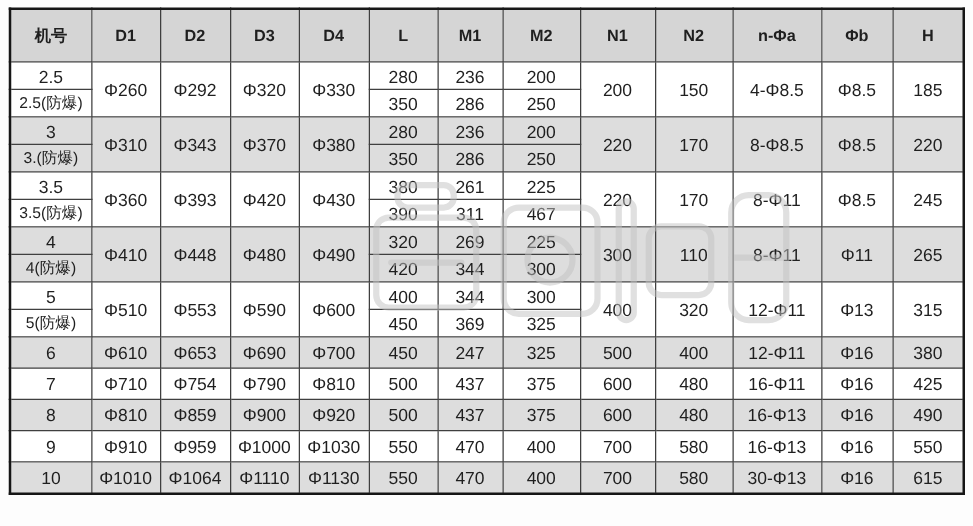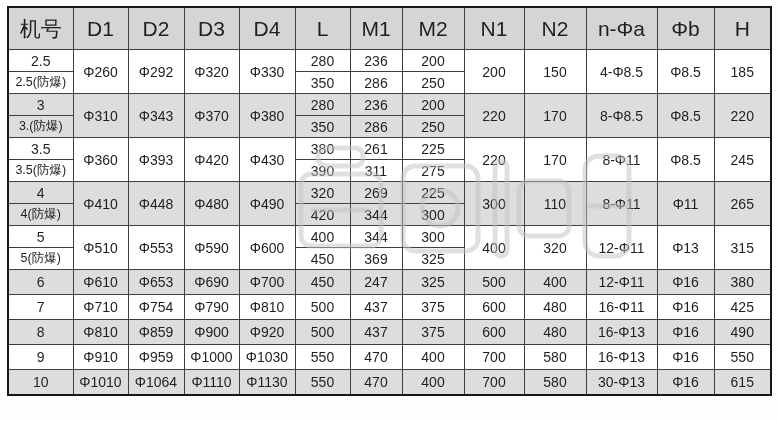--- a/index.html
+++ b/index.html
@@ -15,21 +15,21 @@
     border:2px solid var(--outer-border);
     background:var(--row-bg);
   }
   th,td{
     border:1px solid var(--grid-line);
     text-align:center;vertical-align:middle;
     color:var(--text);font-size:14px;padding:0 1px;
     white-space:nowrap;overflow:hidden;
   }
   th{
-    background:var(--header-bg);font-weight:400;font-size:21px;height:41px;
+    background:var(--header-bg);font-weight:700;font-size:13px;height:41px;
   }
   tr.sub{height:22px;}
   tr.single{height:25px;}
   tr.shaded td{background:var(--shaded-row-bg);}
   td.small{font-size:12.5px;text-align:center;}
   .watermark{
     position:absolute;left:283px;top:136px;width:362px;height:152px;
     pointer-events:none;z-index:5;opacity:.5;
   }
 </style>
@@ -126,21 +126,21 @@
           <td rowspan="2">220</td>
           <td rowspan="2">170</td>
           <td rowspan="2">8-Φ11</td>
           <td rowspan="2">Φ8.5</td>
           <td rowspan="2">245</td>
         </tr>
         <tr class="sub">
           <td class="small">3.5(防爆)</td>
           <td>390</td>
           <td>311</td>
-          <td>275</td>
+          <td>467</td>
         </tr>
         <tr class="shaded sub">
           <td>4</td>
           <td rowspan="2">Φ410</td>
           <td rowspan="2">Φ448</td>
           <td rowspan="2">Φ480</td>
           <td rowspan="2">Φ490</td>
           <td>320</td>
           <td>269</td>
           <td>225</td>

